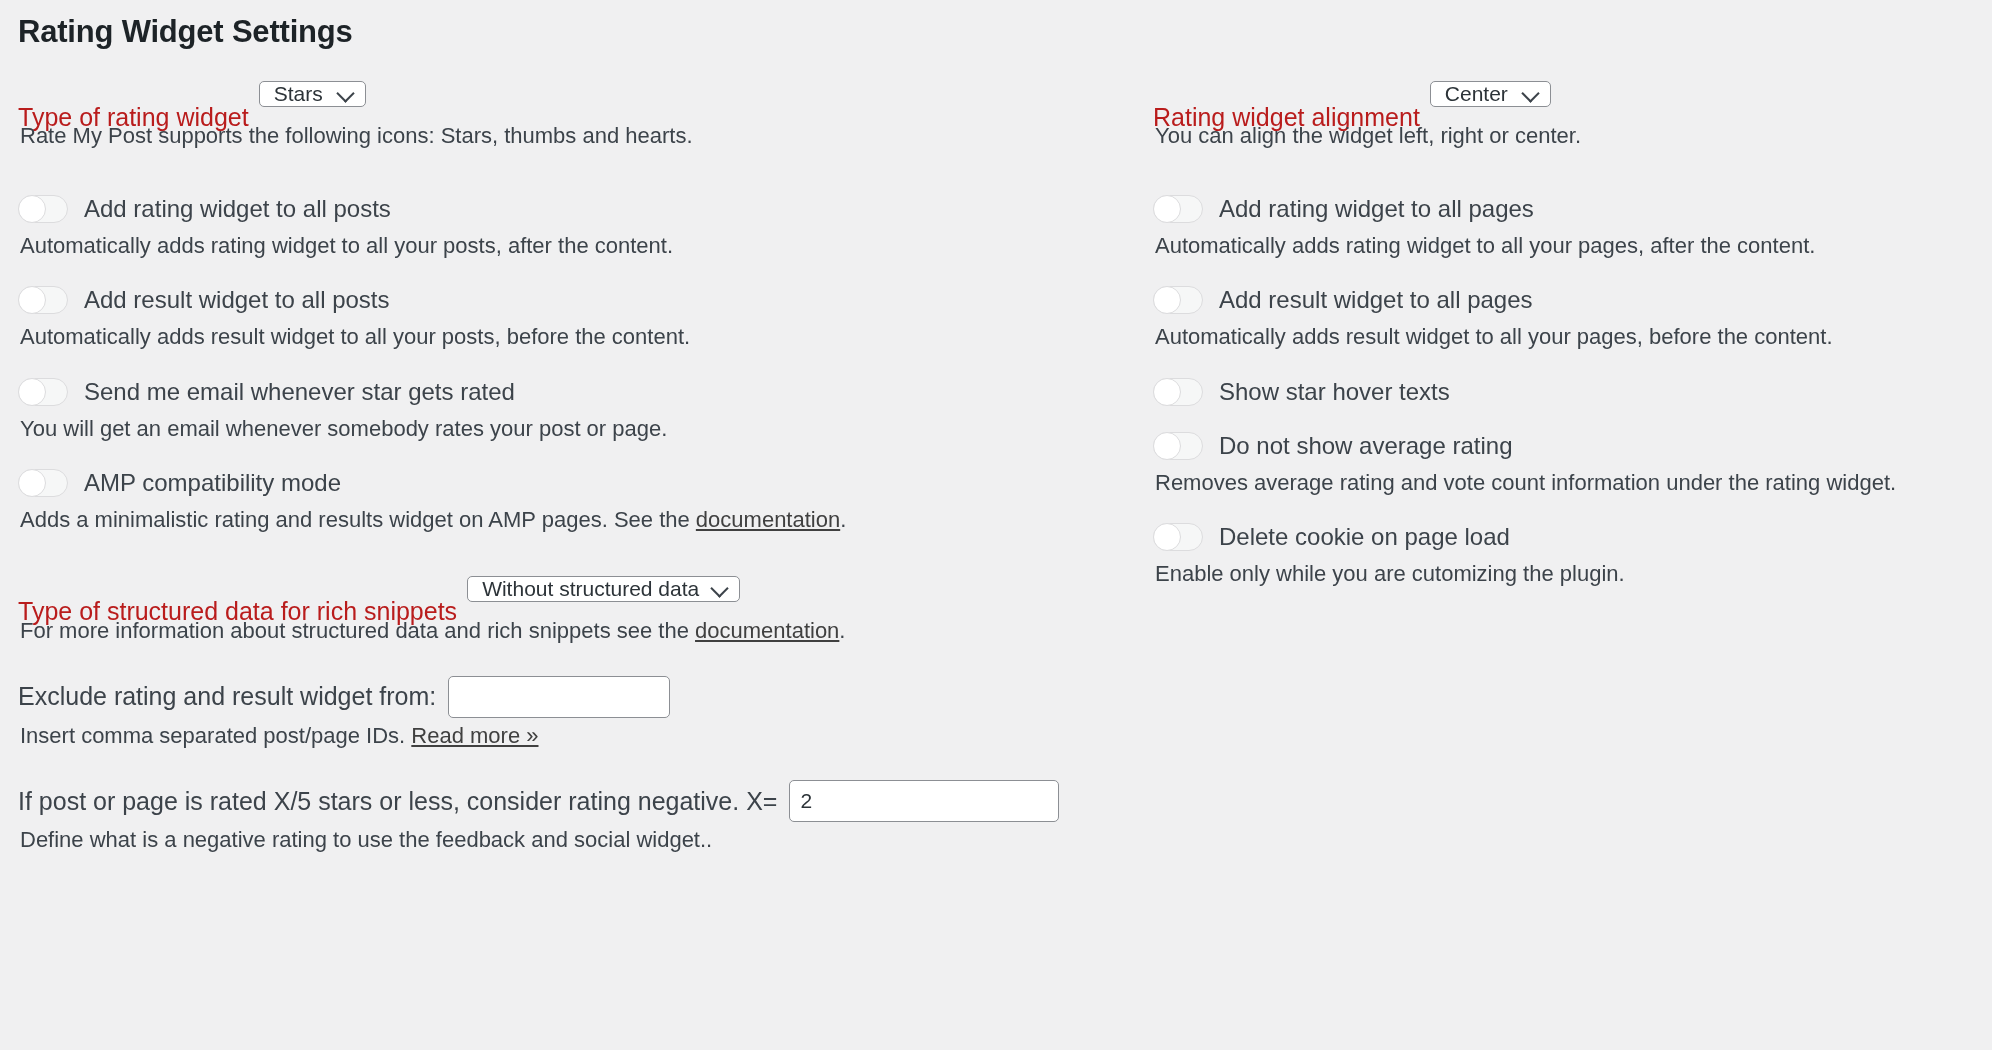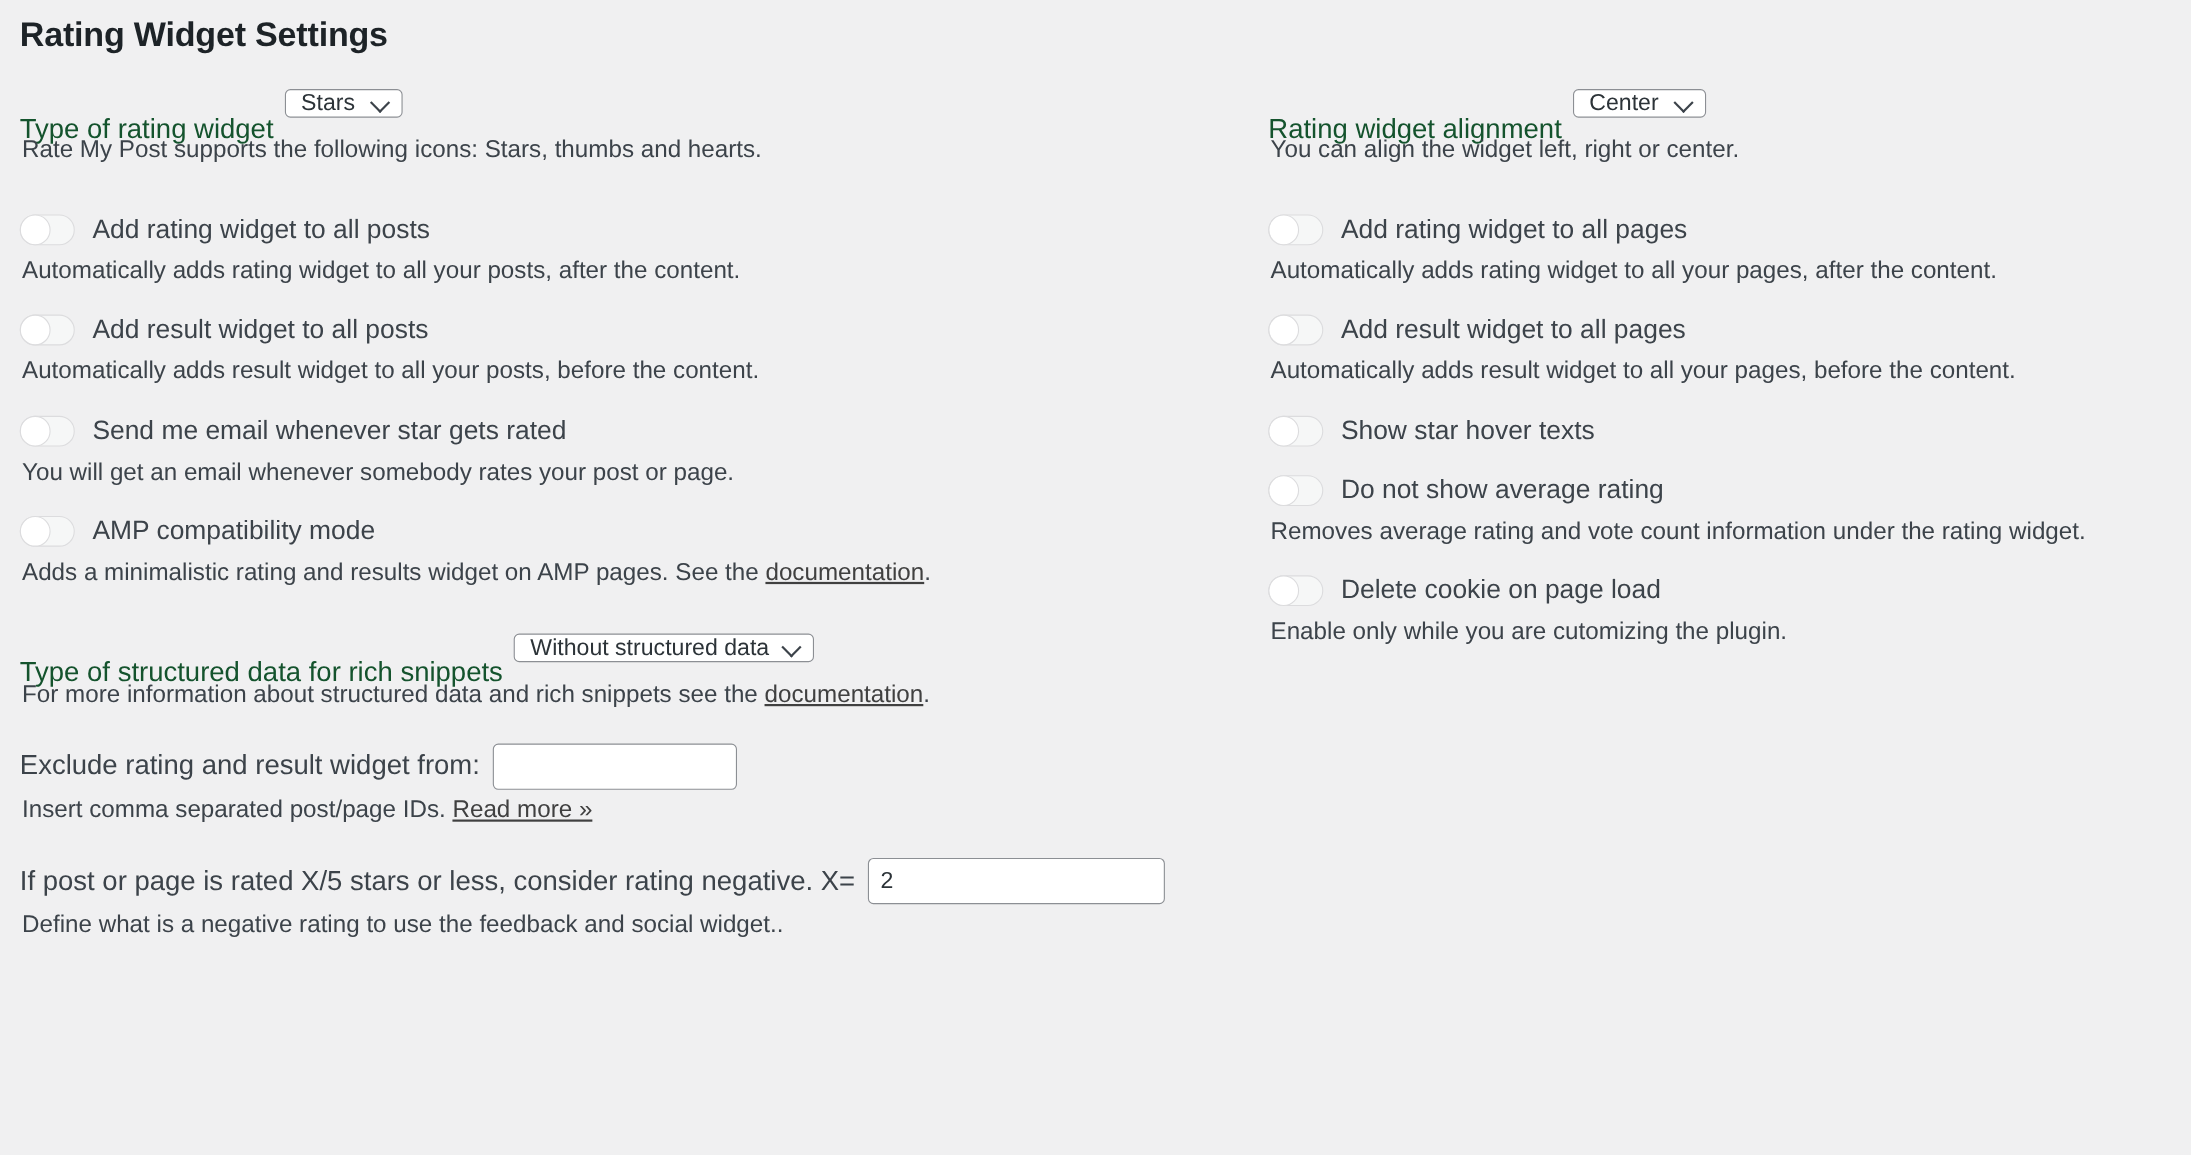--- a/index.html
+++ b/index.html
@@ -43,21 +43,21 @@
 
   
   .select-row {
     display: flex;
     align-items: center;
     gap: 10px;
     height: 48px;
   }
   .select-row .lbl {
     font-size: 25px;
-    color: #14532d;
+    color: #b91c1c;
     font-weight: 400;
     white-space: nowrap;
     margin-top: 46px;
   }
   .select-box {
     position: relative;
     display: inline-flex;
     align-items: center;
     background: #ffffff;
     border: 1px solid #8c8f94;

